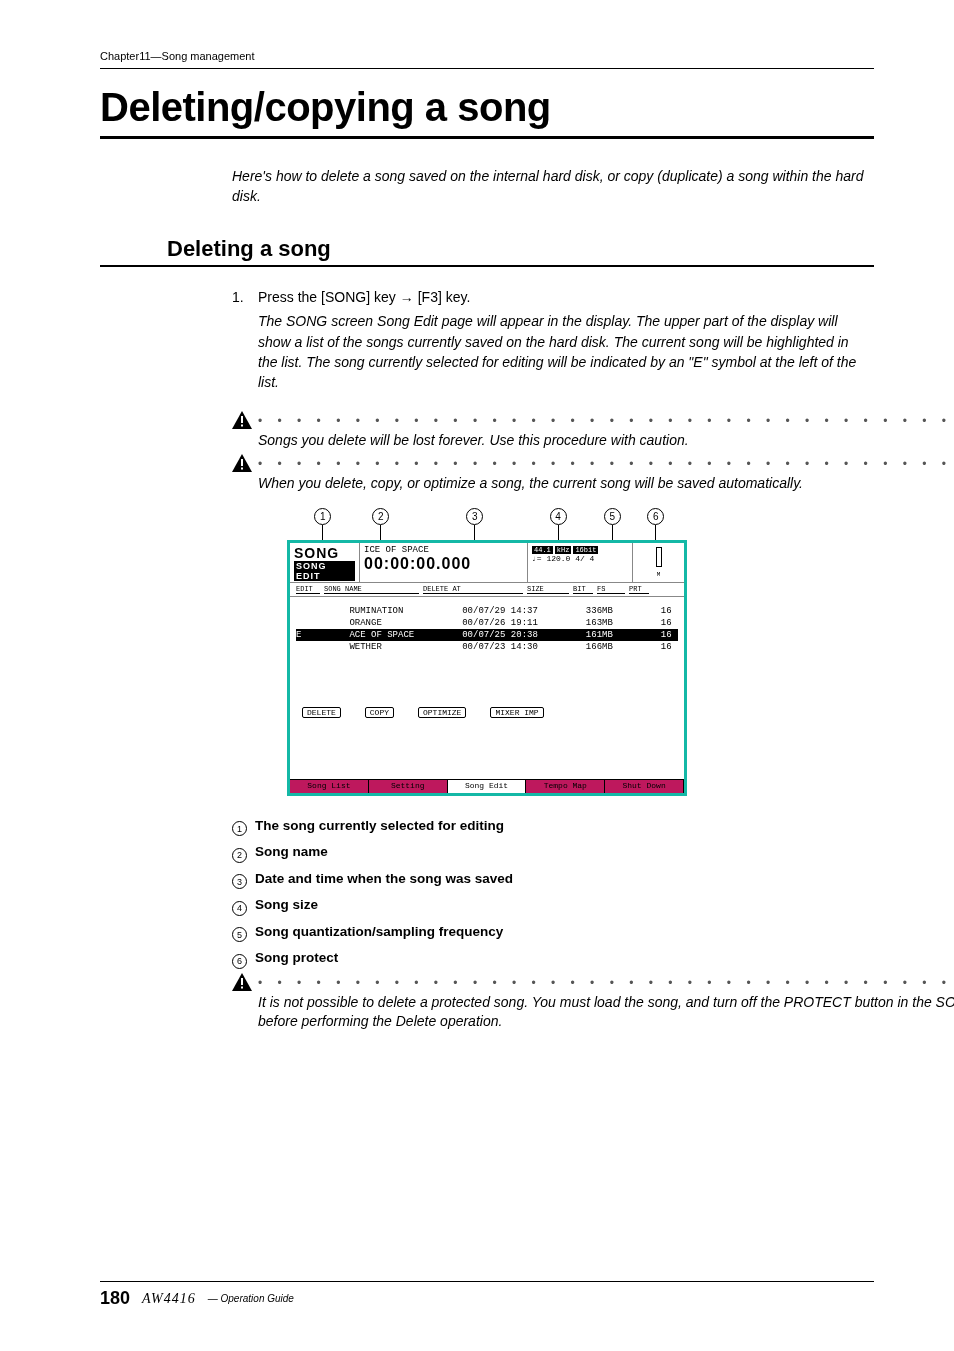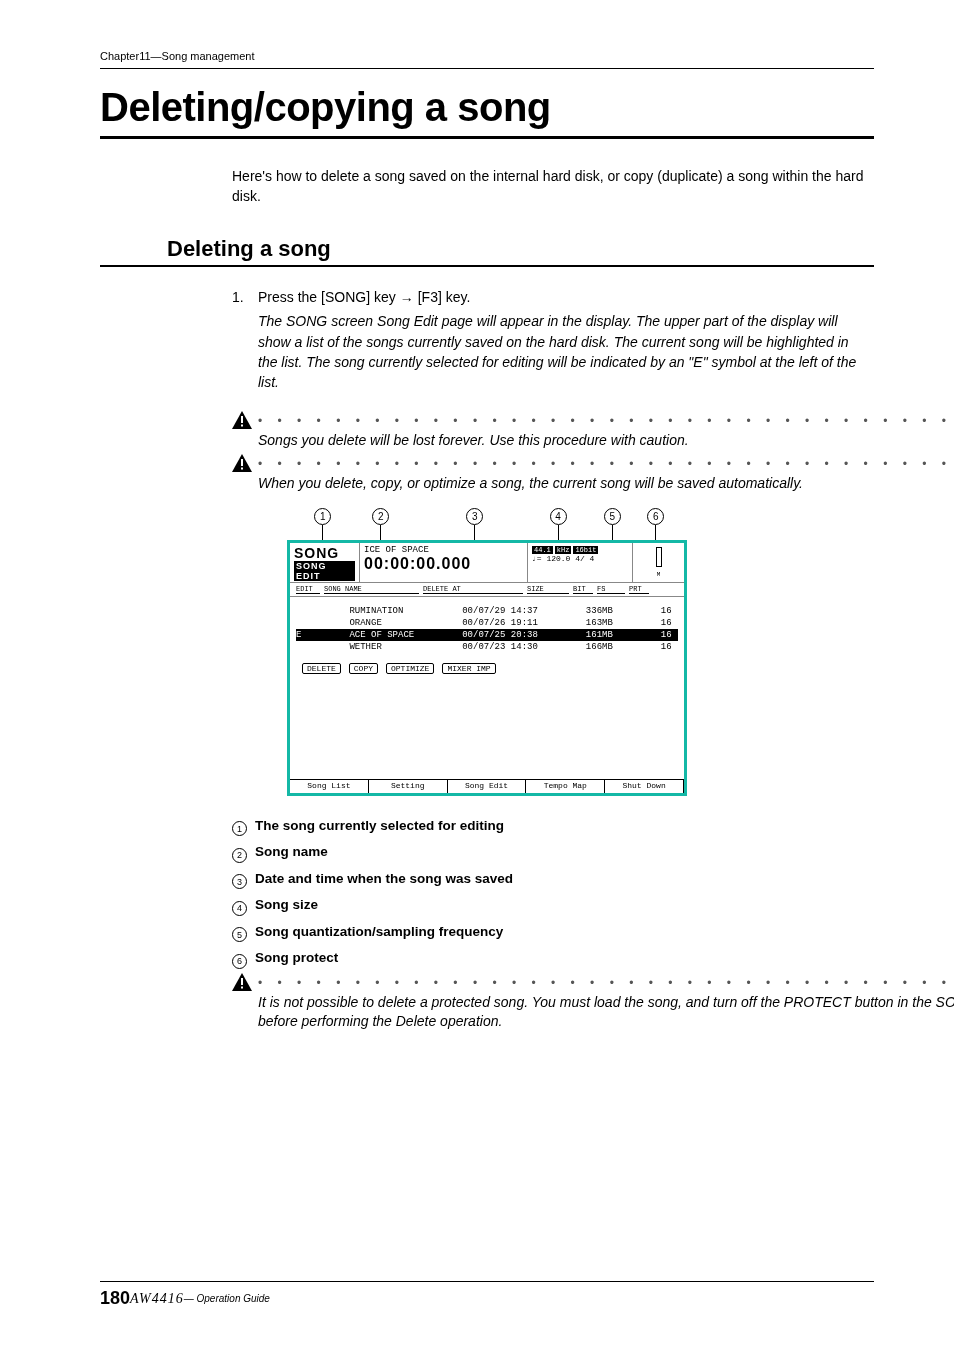--- a/index.html
+++ b/index.html
@@ -31,20 +31,21 @@
     letter-spacing: -0.5px;
     margin-bottom: 6px;
   }
   .thick-rule {
     border-bottom: 3px solid #000;
     margin-bottom: 28px;
   }
   .content-block {
     margin-left: 132px;
     margin-right: 10px;
+    font-style: italic;
   }
   .intro-para {
     font-size: 14px;
     line-height: 1.4;
     margin-bottom: 30px;
   }
   .subtitle {
     font-size: 22px;
     font-weight: bold;
     margin-left: 67px;
@@ -212,23 +213,24 @@
     line-height: 1.35;
   }
   .scr-data-row { display: flex; white-space: pre; gap: 48px; }
   .scr-data-row.sel {
     background: #000;
     color: #fff;
   }
   .scr-data-row .e-mark { width: 12px; display: inline-block; }
   .scr-buttons {
     display: flex;
-    gap: 8px;
+    gap: 24px;
     padding: 6px 12px;
     font-size: 8px;
+    margin-top: 44px;
   }
   .scr-btn {
     border: 1px solid #000;
     padding: 0 4px;
     border-radius: 2px;
   }
   .scr-tabs {
     position: absolute;
     bottom: 0;
     left: 0;
@@ -238,21 +240,21 @@
     background: #888;
     height: 14px;
   }
   .scr-tab {
     flex: 1;
     text-align: center;
     border-top: 1px solid #000;
     border-right: 1px solid #000;
     padding-top: 1px;
     color: #000;
-    background: #ffffff;
+    background: #be185d;
   }
   .scr-tab.active {
     background: #fff;
   }
   .legend-list {
     margin-left: 132px;
     margin-bottom: 10px;
   }
   .legend-item {
     display: flex;
@@ -280,20 +282,21 @@
   .footer {
     position: absolute;
     bottom: 42px;
     left: 100px;
     right: 80px;
     border-top: 1px solid #000;
     padding-top: 6px;
     font-size: 11px;
     display: flex;
     align-items: center;
+    gap: 12px;
   }
   .page-num {
     font-size: 18px;
     font-weight: bold;
   }
   .footer-brand {
     font-style: italic;
     font-family: serif;
     font-size: 14px;
     letter-spacing: 1px;

